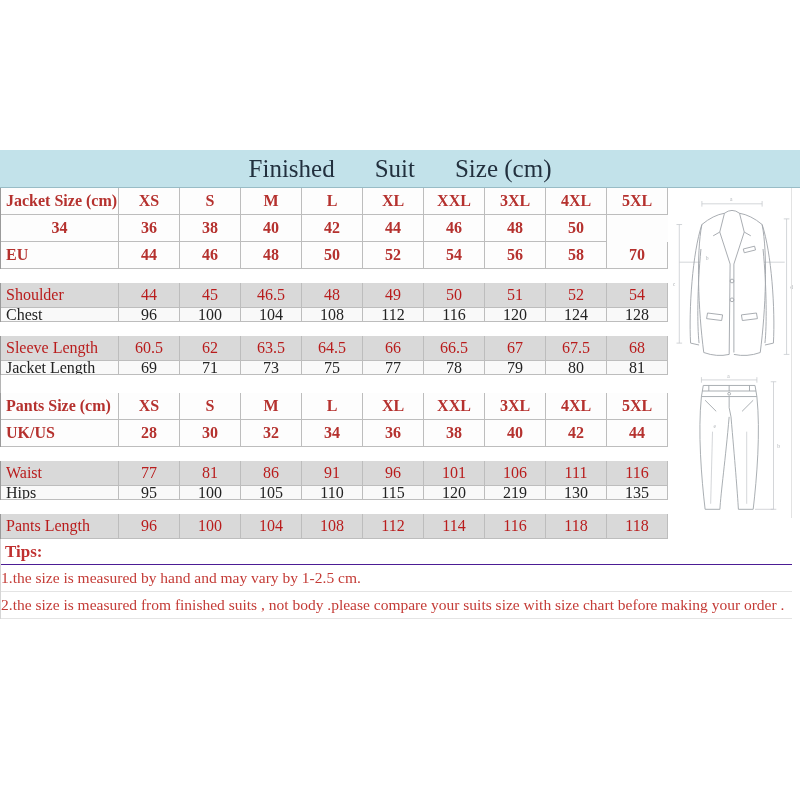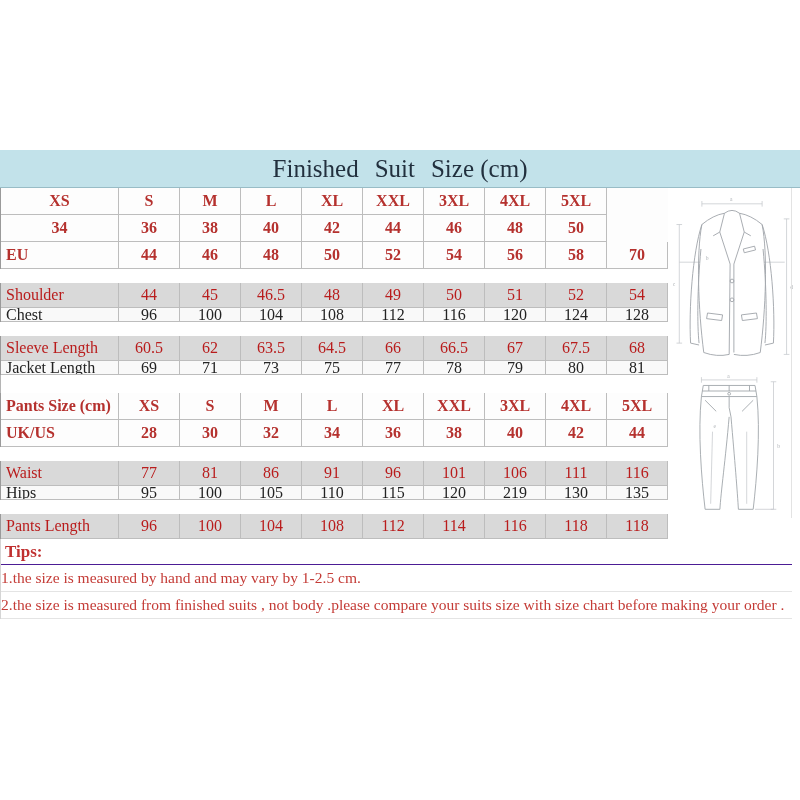--- a/index.html
+++ b/index.html
@@ -3,21 +3,21 @@
 <meta charset="utf-8">
 <style>
   html,body{margin:0;padding:0;background:#ffffff;}
   .sheet{
     position:relative;width:800px;height:800px;background:#ffffff;
     font-family:"Liberation Serif", serif;overflow:hidden;
   }
   .chart{position:absolute;top:150px;left:0;width:800px;}
   .title-band{
     height:37px;background:#c2e2ea;border-bottom:1px solid #98bcc6;
-    display:flex;align-items:center;justify-content:center;gap:16px;
+    display:flex;align-items:center;justify-content:center;gap:40px;
   }
   .title-band span{font-size:25px;color:#22303e;}
   .trow{display:grid;grid-template-columns:118px repeat(9,61px);width:668px;
     border-left:1px solid #9a9a9a;box-sizing:border-box;}
   .red-row{height:27px;color:#b5312e;font-weight:bold;background:#fdfdfd;}
   .gray-row{height:25px;background:#d9d9d9;color:#b91c1c;margin-top:14px;}
   .white-row{height:14px;background:#f9f9f9;color:#232323;}
   .cell{
     border-right:1px solid #bdbdbd;border-bottom:1px solid #bdbdbd;
     display:flex;align-items:center;justify-content:center;
@@ -50,20 +50,21 @@
   <div class="chart">
 
     <div class="title-band">
       <span>Finished</span>
       <span>Suit</span>
       <span>Size (cm)</span>
     </div>
 
     <div>
         <div class="trow red-row">
+          <div class="cell label-cell">Jacket Size (cm)</div>
           <div class="cell">XS</div>
           <div class="cell">S</div>
           <div class="cell">M</div>
           <div class="cell">L</div>
           <div class="cell">XL</div>
           <div class="cell">XXL</div>
           <div class="cell">3XL</div>
           <div class="cell">4XL</div>
           <div class="cell">5XL</div>
         </div>

